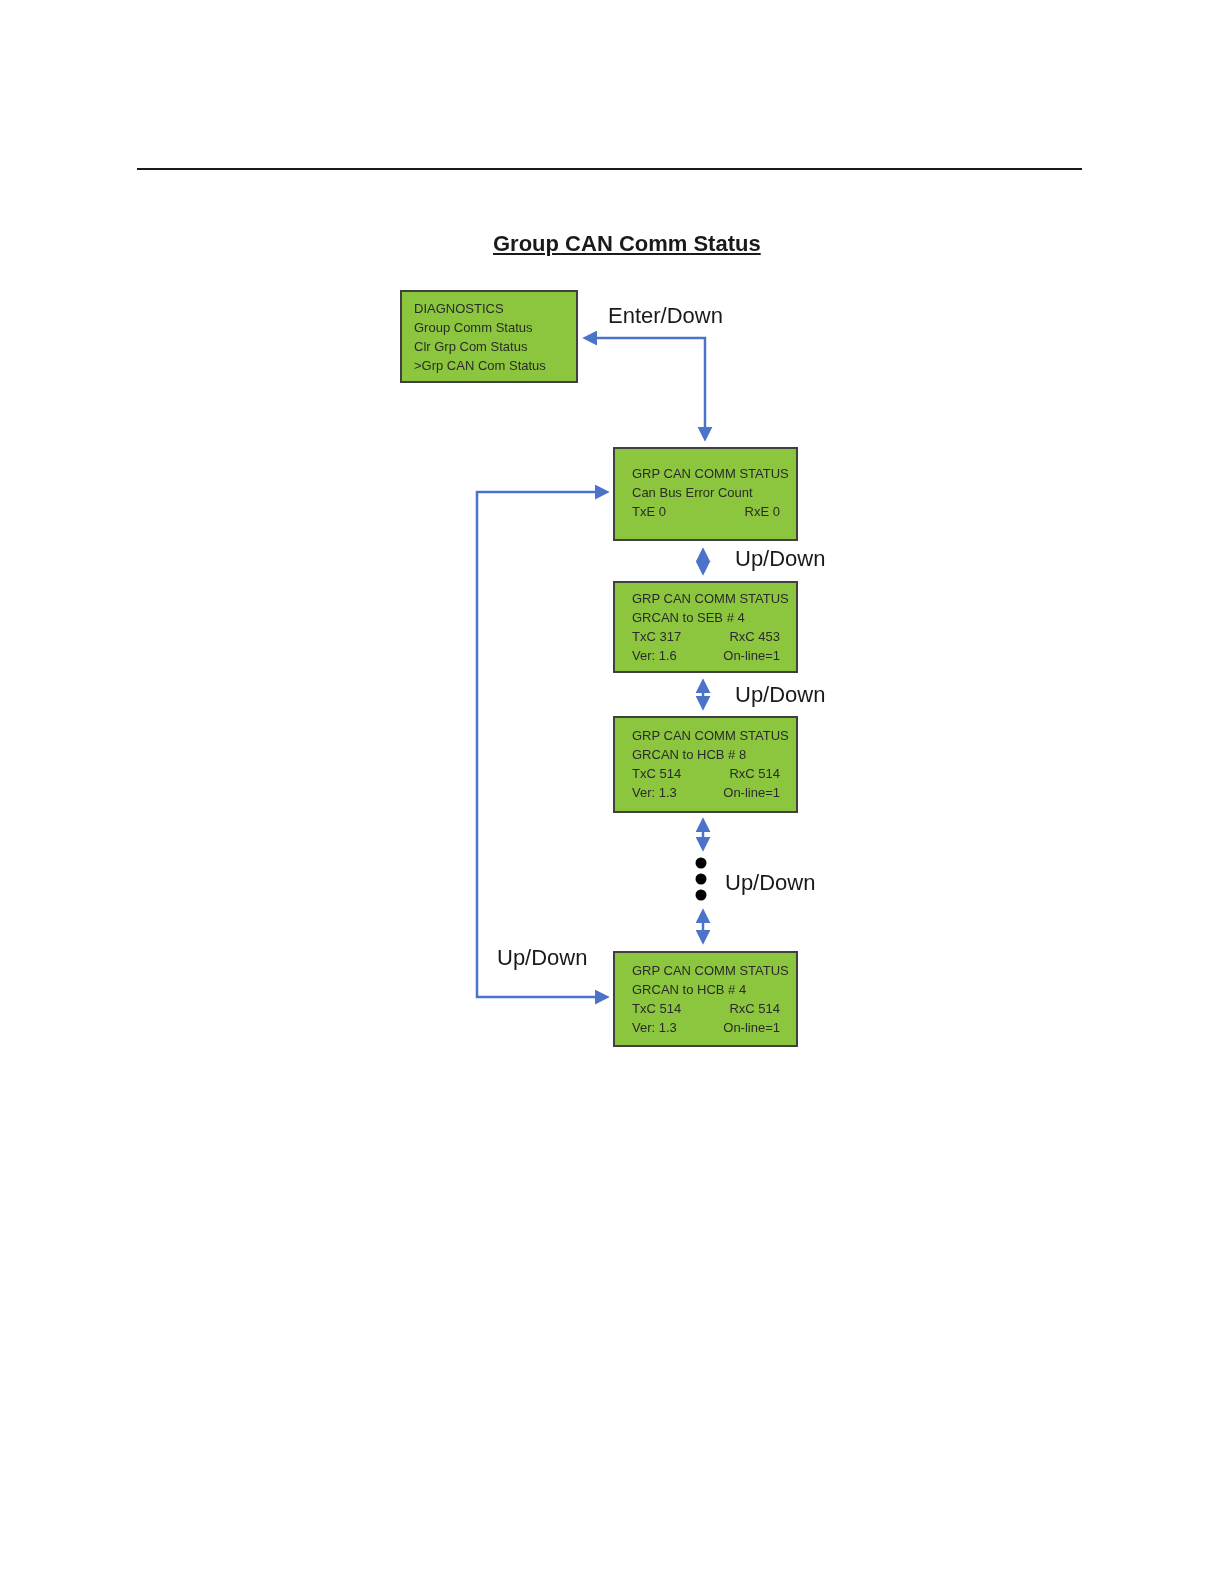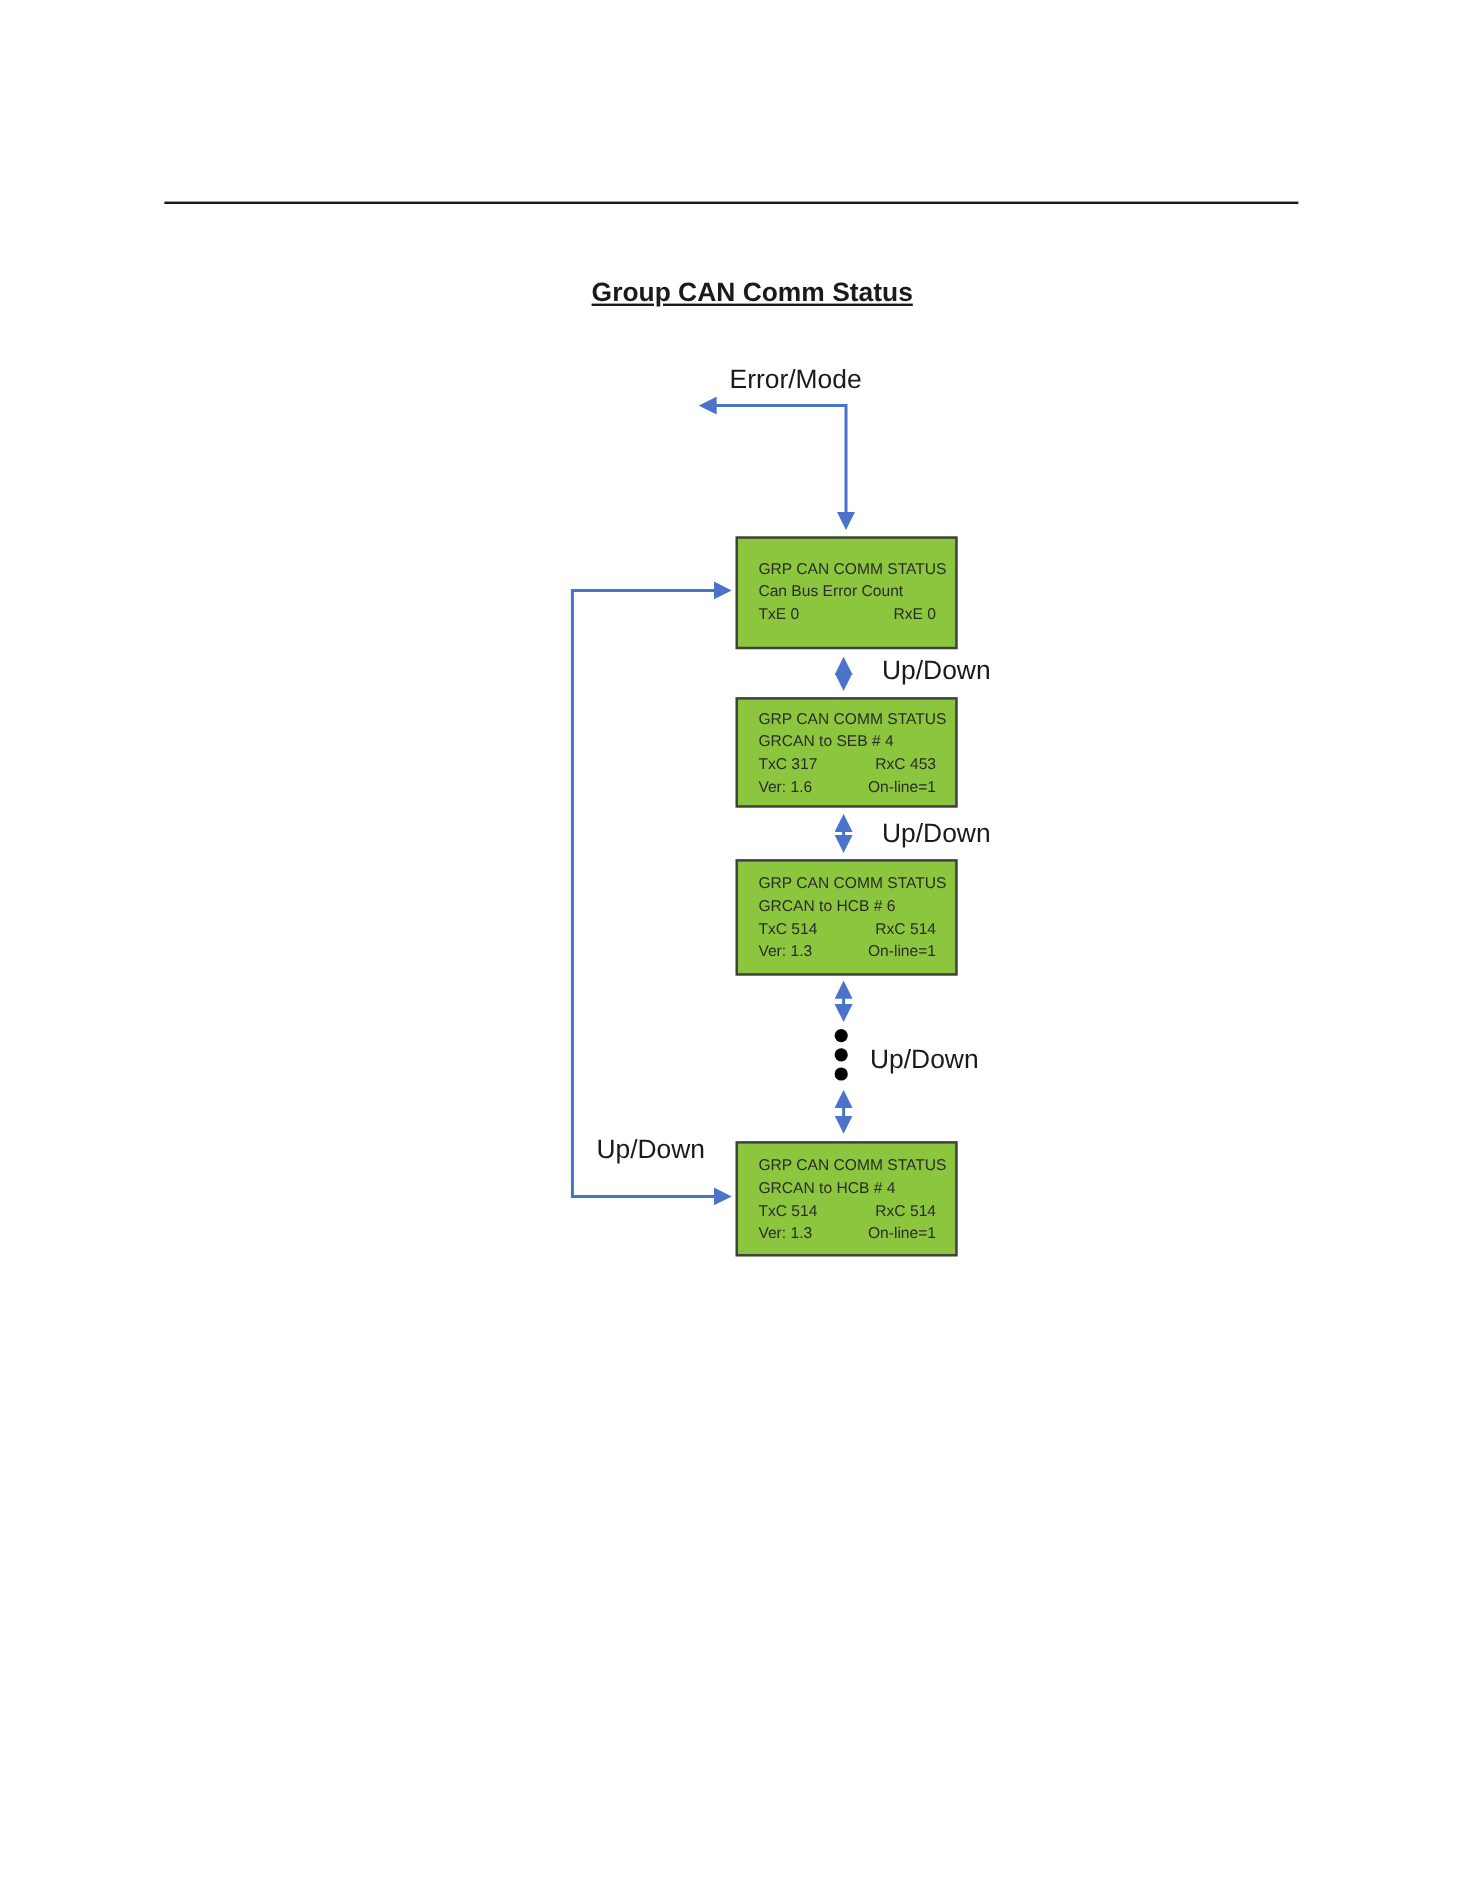--- a/index.html
+++ b/index.html
@@ -60,20 +60,26 @@
     <line class="conn" x1="703" y1="551" x2="703" y2="572" marker-start="url(#arrow)" marker-end="url(#arrow)"></line>
     <line class="conn" x1="703" y1="682" x2="703" y2="707" marker-start="url(#arrow)" marker-end="url(#arrow)"></line>
     <line class="conn" x1="703" y1="821" x2="703" y2="848" marker-start="url(#arrow)" marker-end="url(#arrow)"></line>
     <line class="conn" x1="703" y1="912" x2="703" y2="941" marker-start="url(#arrow)" marker-end="url(#arrow)"></line>
 
     <circle class="dot" cx="701" cy="863" r="5.5"></circle>
     <circle class="dot" cx="701" cy="879" r="5.5"></circle>
     <circle class="dot" cx="701" cy="895" r="5.5"></circle>
   </svg>
 
+  <div class="screen-diagnostics">
+    <div class="ln">DIAGNOSTICS</div>
+    <div class="ln">Group Comm Status</div>
+    <div class="ln">Clr Grp Com Status</div>
+    <div class="ln">&gt;Grp CAN Com Status</div>
+  </div>
 
   <div class="screen" style="left:613px; top:447px; height:94px; padding-top:15px;">
     <div class="ln">GRP CAN COMM STATUS</div>
     <div class="ln">Can Bus Error Count</div>
     <div class="row">
       <span>TxE 0</span>
       <span>RxE 0</span>
     </div>
   </div>
 
@@ -85,21 +91,21 @@
       <span>RxC 453</span>
     </div>
     <div class="row">
       <span>Ver: 1.6</span>
       <span>On-line=1</span>
     </div>
   </div>
 
   <div class="screen" style="left:613px; top:716px; height:97px; padding-top:8px;">
     <div class="ln">GRP CAN COMM STATUS</div>
-    <div class="ln">GRCAN to HCB # 6</div>
+    <div class="ln">GRCAN to HCB # 8</div>
     <div class="row">
       <span>TxC 514</span>
       <span>RxC 514</span>
     </div>
     <div class="row">
       <span>Ver: 1.3</span>
       <span>On-line=1</span>
     </div>
   </div>
 
@@ -109,19 +115,19 @@
     <div class="row">
       <span>TxC 514</span>
       <span>RxC 514</span>
     </div>
     <div class="row">
       <span>Ver: 1.3</span>
       <span>On-line=1</span>
     </div>
   </div>
 
-  <div class="label" style="left:608px; top:303px;">Error/Mode</div>
+  <div class="label" style="left:608px; top:303px;">Enter/Down</div>
   <div class="label" style="left:735px; top:546px;">Up/Down</div>
   <div class="label" style="left:735px; top:682px;">Up/Down</div>
   <div class="label" style="left:725px; top:870px;">Up/Down</div>
   <div class="label" style="left:497px; top:945px;">Up/Down</div>
 
 </div>
 
 </body></html>

